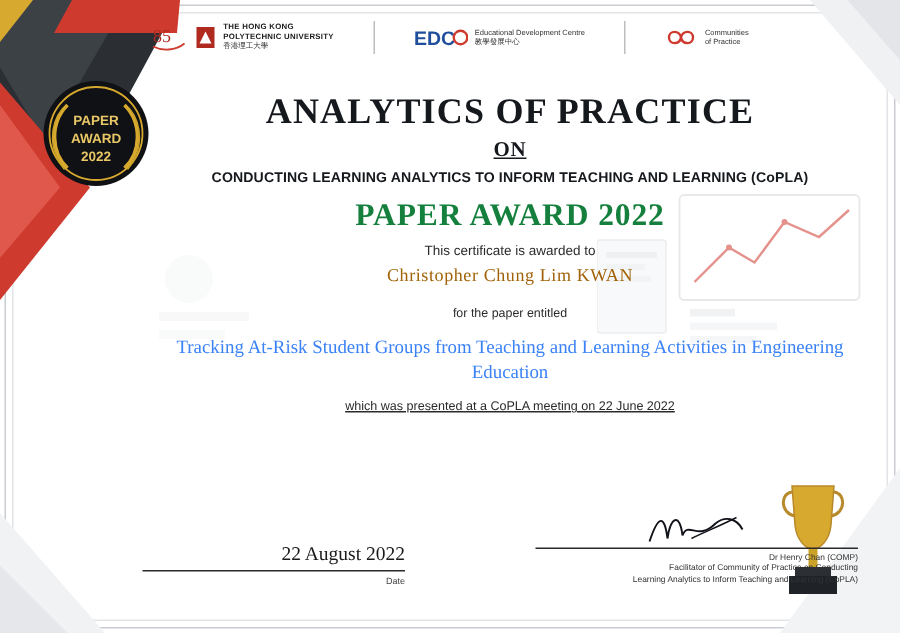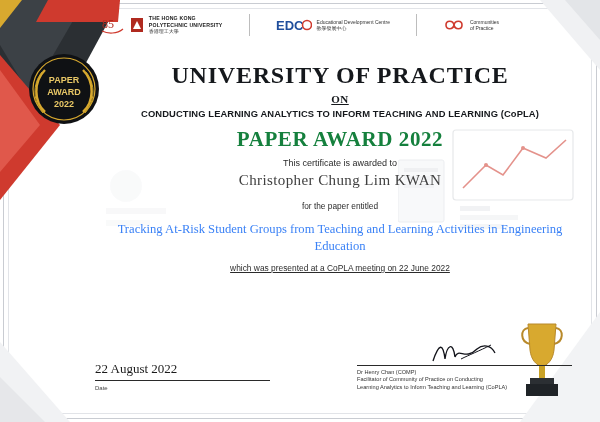--- a/index.html
+++ b/index.html
@@ -125,21 +125,21 @@
   .title-main {
     font-family: "Liberation Serif", serif;
     font-size: 24px;
     font-weight: bold;
     letter-spacing: 0.8px;
     color: #15181c;
     margin: 0;
   }
   .title-on {
     font-family: "Liberation Serif", serif;
-    font-size: 11px;
+    font-size: 14px;
     font-weight: bold;
     color: #15181c;
     margin: 4px 0 3px 0;
     letter-spacing: 0.5px;
     text-decoration: underline;
   }
   .title-sub {
     font-family: "Liberation Sans", sans-serif;
     font-size: 9.4px;
     font-weight: bold;
@@ -164,22 +164,22 @@
     letter-spacing: 0.3px;
   }
   .awarded-to {
     font-family: "Liberation Sans", sans-serif;
     font-size: 9px;
     color: #2b2b2b;
     margin: 0 0 4px 0;
   }
   .recipient {
     font-family: "Liberation Serif", serif;
-    font-size: 15px;
-    color: #404040;
+    font-size: 12px;
+    color: #a16207;
     letter-spacing: 0.4px;
     margin: 0 0 12px 0;
   }
   .for-paper {
     font-family: "Liberation Sans", sans-serif;
     font-size: 8.3px;
     color: #2b2b2b;
     margin: 0 0 5px 0;
   }
   .paper-title {
@@ -202,21 +202,21 @@
     position: absolute;
     left: 95px;
     right: 28px;
     bottom: 30px;
     display: flex;
     justify-content: space-between;
     align-items: flex-end;
     z-index: 4;
   }
   .sig-block {
-    text-align: left;
+    text-align: right;
   }
   .sig-block.left { width: 175px; }
   .sig-block.right { width: 215px; }
   .sig-value {
     font-family: "Liberation Serif", serif;
     font-size: 13px;
     color: #1a1a1a;
     padding-bottom: 3px;
   }
   .sig-rule {
@@ -371,21 +371,21 @@
     <path d="M18,18 C6,30 7,50 18,60" fill="none" stroke="#d8a92f" stroke-width="2.4"></path>
     <path d="M56,18 C68,30 67,50 56,60" fill="none" stroke="#d8a92f" stroke-width="2.4"></path>
     <path d="M15,20 C5,32 6,50 16,61" fill="none" stroke="#c9a227" stroke-width="1"></path>
     <path d="M59,20 C69,32 68,50 58,61" fill="none" stroke="#c9a227" stroke-width="1"></path>
     <text x="37" y="31" text-anchor="middle" font-family="Liberation Sans, sans-serif" font-weight="bold" font-size="9" fill="#e8c766">PAPER</text>
     <text x="37" y="43" text-anchor="middle" font-family="Liberation Sans, sans-serif" font-weight="bold" font-size="9" fill="#e8c766">AWARD</text>
     <text x="37" y="55" text-anchor="middle" font-family="Liberation Sans, sans-serif" font-weight="bold" font-size="9" fill="#e8c766">2022</text>
   </svg>
 
   <div class="content">
-    <div class="title-main">UNIVERSITY OF PRACTICE</div>
+    <div class="title-main">ANALYTICS OF PRACTICE</div>
     <div class="title-on">ON</div>
     <div class="title-sub">CONDUCTING LEARNING ANALYTICS TO INFORM TEACHING AND LEARNING (CoPLA)</div>
     <div class="title-award">PAPER AWARD 2022</div>
     <div class="awarded-to">This certificate is awarded to</div>
     <div class="recipient">Christopher Chung Lim KWAN</div>
     <div class="for-paper">for the paper entitled</div>
     <div class="paper-title">Tracking At-Risk Student Groups from Teaching and Learning Activities in Engineering Education</div>
     <div class="presented">which was presented at a CoPLA meeting on 22 June 2022</div>
   </div>
 

